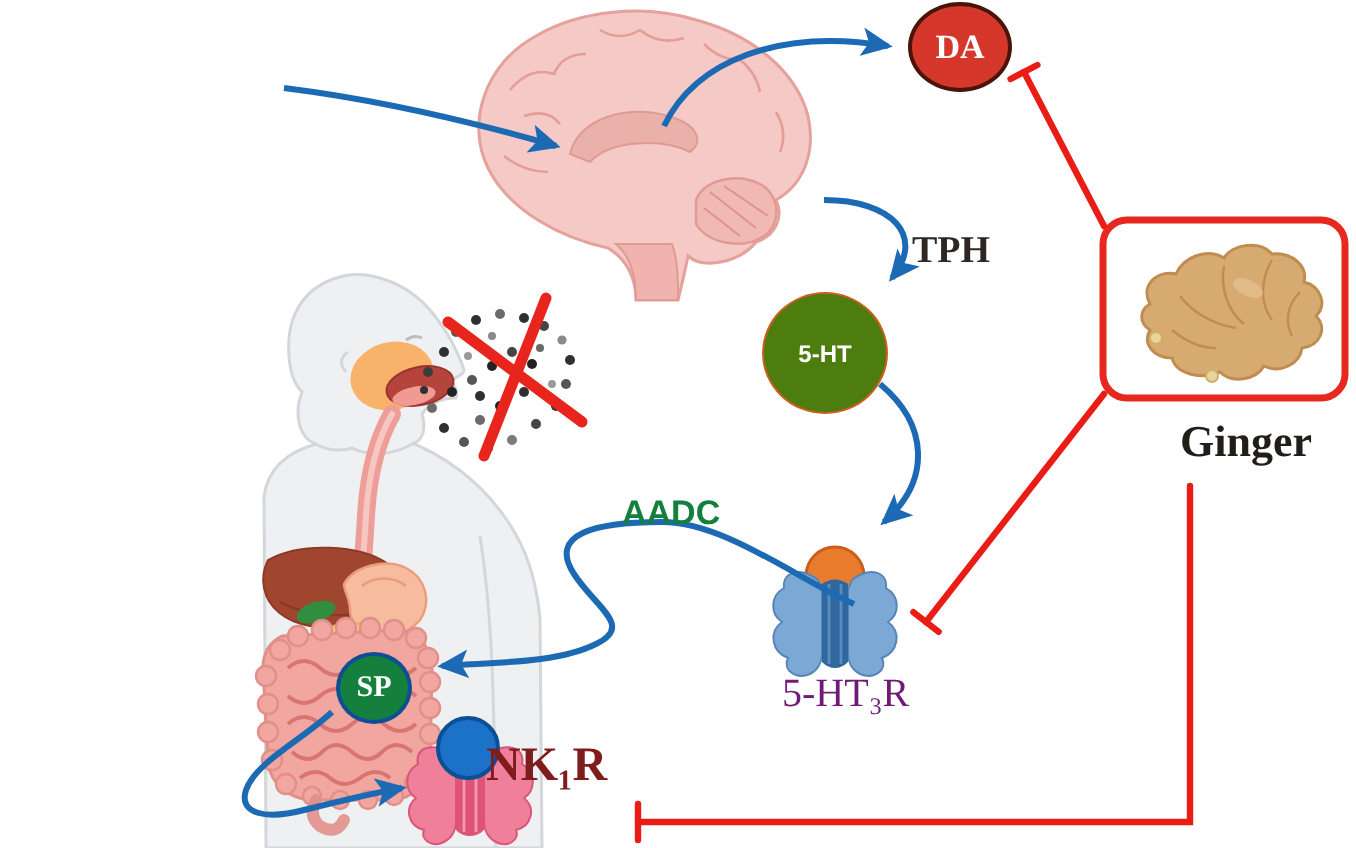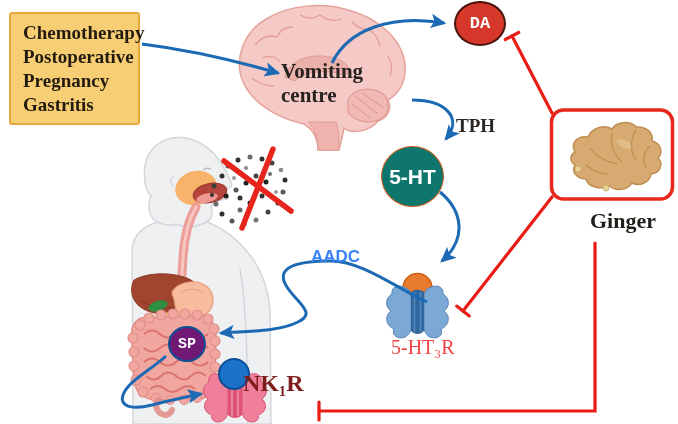--- a/index.html
+++ b/index.html
@@ -4,35 +4,35 @@
 <style>
   html,body{margin:0;padding:0;background:#fff;}
   .canvas{position:relative;width:678px;height:424px;background:#ffffff;overflow:hidden;
           font-family:"Liberation Serif","DejaVu Serif",serif;}
   .art{position:absolute;left:0;top:0;z-index:1;}
   .lbl{position:absolute;z-index:3;white-space:nowrap;}
   .causes-box{position:absolute;z-index:2;left:9px;top:12px;width:131px;height:113px;
      box-sizing:border-box;background:#f8ce74;border:2px solid #e8a73f;border-radius:3px;
      padding:7px 0 0 12px;font-size:19px;line-height:24px;font-weight:600;color:#231b10;}
   .node{position:absolute;z-index:3;display:flex;align-items:center;justify-content:center;
-     border-radius:50%;color:#fff;box-sizing:border-box;font-family:Liberation Mono, monospace;}
+     border-radius:50%;color:#fff;box-sizing:border-box;}
   .node-da{left:454px;top:1px;width:52px;height:45px;background:#d5382b;border:2.5px solid #4a140b;
      font-weight:700;font-size:17px;}
   .node-trp{left:356px;top:83px;width:58px;height:56px;background:#17a03a;border:1px solid #0f8a2e;
      font-family:"Liberation Sans","DejaVu Sans",sans-serif;font-weight:700;font-size:19px;letter-spacing:.5px;}
-  .node-5ht{left:381px;top:146px;width:63px;height:61px;background:#0f766e;border:1.5px solid #cd5f1d;
-     font-family:"Liberation Sans","DejaVu Sans",sans-serif;font-weight:700;font-size:21px;}
-  .node-sp{left:168px;top:326px;width:38px;height:36px;background:#701a75;border:2.5px solid #0d4e94;
+  .node-5ht{left:381px;top:146px;width:63px;height:61px;background:#4d7c0f;border:1.5px solid #cd5f1d;
+     font-family:"Liberation Sans","DejaVu Sans",sans-serif;font-weight:700;font-size:12px;}
+  .node-sp{left:168px;top:326px;width:38px;height:36px;background:#15803d;border:2.5px solid #0d4e94;
      font-weight:700;font-size:15px;}
   .vomiting{left:281px;top:59px;width:112px;white-space:normal;font-weight:700;font-size:21px;
      line-height:1.16;color:#272220;}
   .tph{left:456px;top:115px;font-weight:700;font-size:19px;color:#2c2723;}
   .aadc{left:311px;top:247px;font-family:"Liberation Sans","DejaVu Sans",sans-serif;
-     font-weight:700;font-size:17px;color:#3b82f6;}
-  .ht3r{left:391px;top:336px;font-size:20px;color:#ef4444;}
+     font-weight:700;font-size:17px;color:#15803d;}
+  .ht3r{left:391px;top:336px;font-size:20px;color:#701a75;}
   .nk1r{left:243px;top:370px;font-weight:700;font-size:24px;color:#7f1d1d;}
   .ginger{left:563px;top:208px;width:120px;text-align:center;font-weight:600;font-size:22px;color:#211d19;}
 </style>
 </head>
 <body>
 
 <div class="canvas">
 
   <svg class="art" width="678" height="424" viewBox="0 0 678 424">
     <defs>
@@ -241,28 +241,21 @@
           <path d="M650,146 C644,152 642,160 646,168"></path>
           <path d="M586,165 C592,170 600,174 608,174"></path>
         </g>
         <ellipse cx="624" cy="144" rx="8" ry="4" transform="rotate(24 624 144)" fill="#e4c18d" opacity=".8"></ellipse>
         <circle cx="578" cy="169" r="3" fill="#e8d49b" stroke="#cdb06a" stroke-width="1"></circle>
         <circle cx="606" cy="188" r="3" fill="#e8d49b" stroke="#cdb06a" stroke-width="1"></circle>
       </g>
     </g>
   </svg>
 
-  <div class="causes-box">
-    <div>Chemotherapy</div>
-    <div>Postoperative</div>
-    <div>Pregnancy</div>
-    <div>Gastritis</div>
-  </div>
-
-  <div class="lbl vomiting">Vomiting centre</div>
+
 
   <div class="node node-da">DA</div>
   <div class="node node-5ht">5-HT</div>
   <div class="node node-sp">SP</div>
 
   <div class="lbl tph">TPH</div>
   <div class="lbl aadc">AADC</div>
 
   <div class="lbl ht3r">5-HT₃R</div>
   <div class="lbl nk1r">NK₁R</div>

